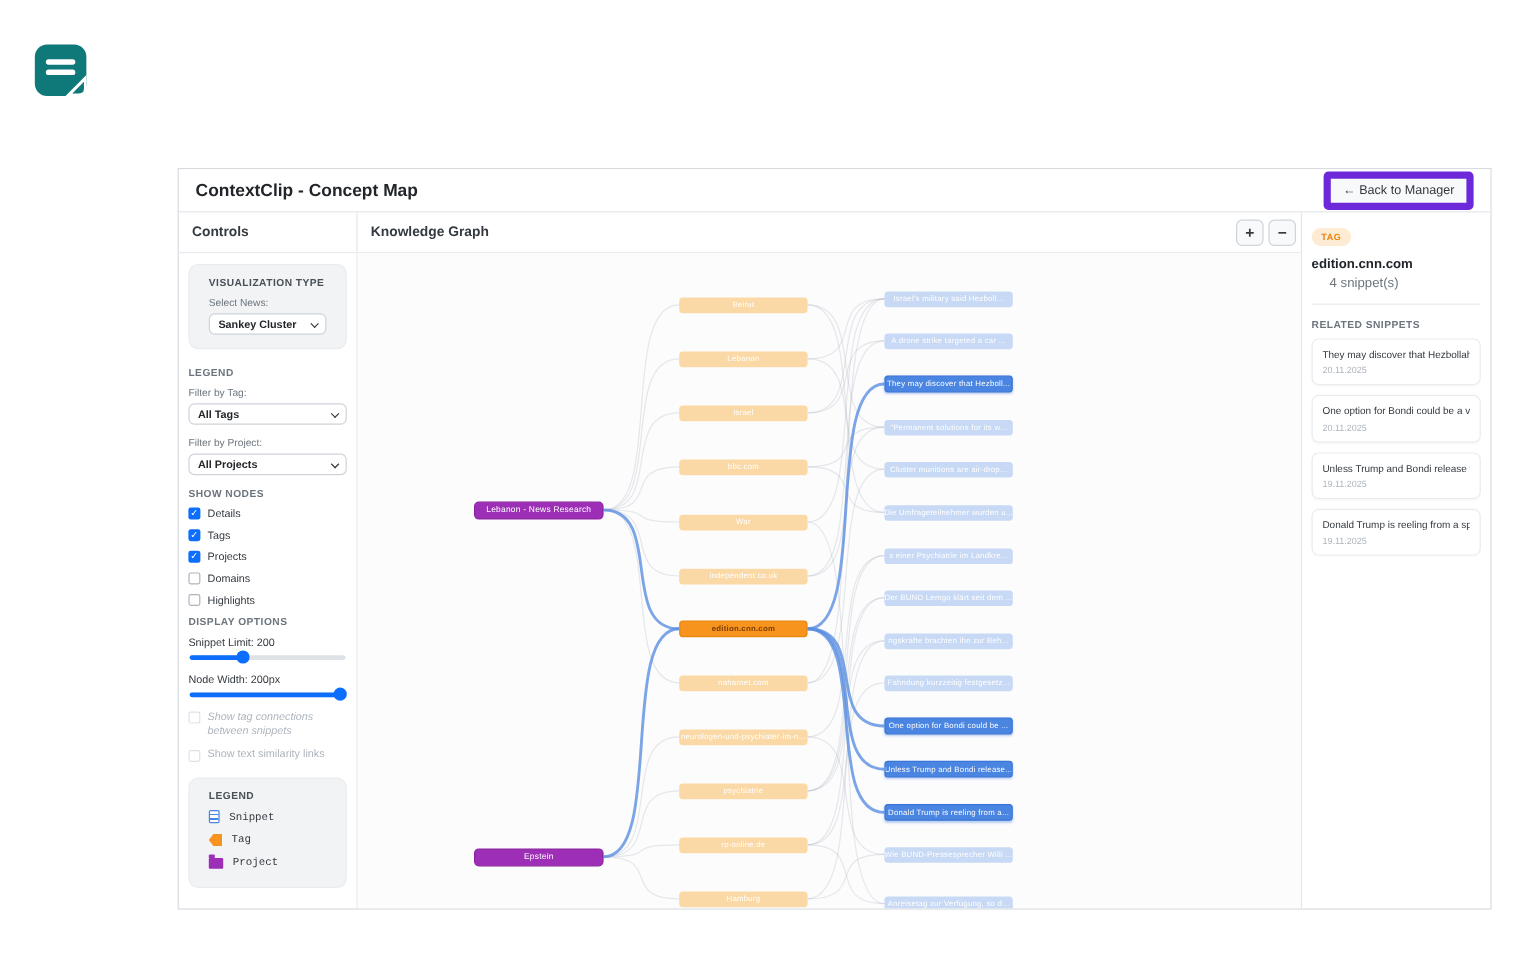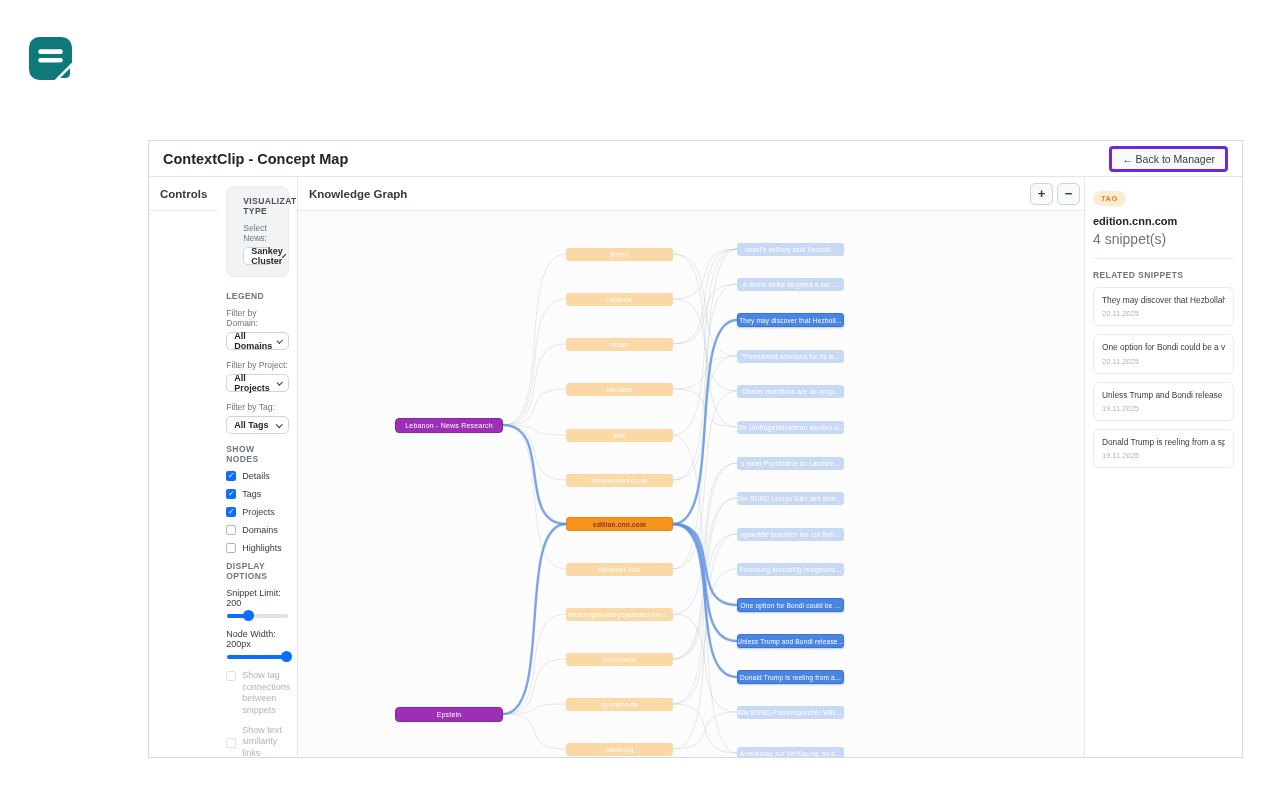--- a/index.html
+++ b/index.html
@@ -5,48 +5,48 @@
   * { margin:0; padding:0; box-sizing:border-box; }
   html,body { width:1280px; height:800px; background:#ffffff; font-family:"Liberation Sans", sans-serif; overflow:hidden; }
 
   
   .logo { position:absolute; left:28px; top:36px; width:45px; height:45px; }
 
   
   .app { position:absolute; left:148px; top:140px; width:1095px; height:618px; background:#fff; border:1px solid #d8dbe0; display:flex; flex-direction:column; overflow:hidden; }
   .titlebar { height:36px; border-bottom:1px solid #e4e7ea; display:flex; align-items:center; justify-content:space-between; padding:0 14px; background:#fff; flex:0 0 auto; }
   .titlebar .title { font-size:14.5px; font-weight:bold; color:#212529; }
-  .back-btn { font-family:inherit; font-size:10.5px; color:#343a40; background:#f8f9fa; border:3px solid #6d28d9; border-radius:4px; padding:4px 10px; cursor:pointer; }
+  .back-btn { font-family:inherit; font-size:10.5px; color:#343a40; background:#f8f9fa; border:6px solid #6d28d9; border-radius:4px; padding:4px 10px; cursor:pointer; }
 
   .body { flex:1; display:flex; min-height:0; }
   .panel-header { height:34px; display:flex; align-items:center; padding:0 11px; font-size:11.5px; font-weight:bold; color:#343a40; border-bottom:1px solid #e9ecef; flex:0 0 auto; }
 
   
-  .left { width:149px; border-right:1px solid #e4e7ea; display:flex; flex-direction:row; overflow:hidden; }
+  .left { width:149px; border-right:1px solid #e4e7ea; display:flex; flex-direction:column; overflow:hidden; }
   .left-content { padding:9px 8px; overflow:hidden; font-size:9px; }
   .viz-card, .legend-card { background:#f1f3f5; border:1px solid #e9ecef; border-radius:8px; padding:9px 16px; }
   .viz-card { margin-bottom:14px; }
   .card-title { font-size:8.5px; font-weight:bold; letter-spacing:.4px; color:#495057; margin-bottom:7px; }
   .field-label { font-size:8.5px; color:#6c757d; margin-bottom:4px; }
   .section-label { font-size:8.5px; font-weight:bold; letter-spacing:.4px; color:#6c757d; margin:4px 0 7px 0; }
   .select { background:#fff; border:1px solid #ced4da; border-radius:5px; height:18px; padding:0 7px; display:flex; align-items:center; justify-content:space-between; font-size:9px; font-weight:bold; color:#212529; margin-bottom:10px; cursor:pointer; }
   .caret { width:5px; height:5px; border-right:1.4px solid #343a40; border-bottom:1.4px solid #343a40; transform:rotate(45deg) translateY(-1px); }
   .check-row { display:flex; align-items:center; gap:6px; margin-bottom:8px; font-size:9px; color:#343a40; cursor:pointer; }
   .cbox { width:10px; height:10px; border-radius:2px; flex:0 0 auto; display:flex; align-items:center; justify-content:center; }
   .cbox.on { background:var(--accent); color:#fff; font-size:8px; line-height:1; }
   .cbox.off { background:#fff; border:1px solid #adb5bd; }
   .check-row.disabled { color:#adb5bd; }
   .check-row.disabled .cbox { border-color:#dee2e6; }
   .slider-group { margin-bottom:11px; }
   .slider-label { font-size:9px; color:#343a40; margin-bottom:6px; }
   .track { position:relative; height:4px; border-radius:2px; background:#dee2e6; margin:0 1px; }
   .fill { position:absolute; left:0; top:0; height:4px; border-radius:2px; background:var(--accent); }
   .thumb { position:absolute; top:-4px; width:11px; height:11px; border-radius:50%; background:var(--accent); cursor:pointer; }
   .legend-card { margin-top:13px; height:92px; }
-  .legend-row { display:flex; align-items:center; gap:8px; margin-bottom:9px; font-size:9px; color:#343a40; }
+  .legend-row { display:flex; align-items:center; gap:8px; margin-bottom:9px; font-size:9px; color:#343a40;font-family:Liberation Mono, monospace; }
   .li-snippet { width:9px; height:11px; border:1.5px solid #4a85e2; border-radius:1.5px; background:linear-gradient(#fff 2px, #4a85e2 2px, #4a85e2 3.5px, #fff 3.5px, #fff 5.5px, #4a85e2 5.5px, #4a85e2 7px, #fff 7px); }
   .li-tag { width:11px; height:10px; background:var(--tag-active); clip-path:polygon(35% 0, 100% 0, 100% 100%, 35% 100%, 0 50%); }
   .li-project { width:12px; height:9px; background:var(--project); border-radius:1px; position:relative; }
   .li-project::before { content:""; position:absolute; top:-2.5px; left:0; width:5px; height:2.5px; background:var(--project); border-radius:1px 1px 0 0; }
 
   
   .center { flex:1; display:flex; flex-direction:column; min-width:0; }
   .center-h { justify-content:space-between; padding-right:4px; }
   .zoom-controls { display:flex; gap:4px; }
   .zoom-btn { width:23px; height:22px; background:#f8f9fa; border:1px solid #ced4da; border-radius:5px; font-family:inherit; font-size:13px; font-weight:bold; color:#343a40; cursor:pointer; line-height:1; }
@@ -57,21 +57,21 @@
   .n-tag-active { background:var(--tag-active); color:#7a3c00; font-weight:bold; border:1px solid #e8860f; }
   .n-snippet { background:var(--snip-light); color:#fff; }
   .n-snippet-active { background:var(--snip-active); color:#fff; border:1px solid #3a76d8; box-shadow:0 1px 2px rgba(58,118,216,.35); }
   .n-project { background:var(--project); color:#fff; border:1px solid #8b24a0; border-radius:4px; font-size:7px; }
 
   
   .right { width:158px; border-left:1px solid #e4e7ea; display:flex; flex-direction:column; overflow:hidden; }
   .right-content { padding:10px 8px; overflow:hidden; }
   .tag-badge { display:inline-block; background:var(--badge-bg); color:var(--badge-text); font-size:7.5px; font-weight:bold; letter-spacing:.5px; padding:3px 8px; border-radius:9px; }
   .d-title { font-size:11px; font-weight:bold; color:#212529; margin-top:9px; }
-  .d-sub { font-size:14px; color:#6c757d; margin-top:4px; }
+  .d-sub { font-size:11px; color:#6c757d; margin-top:4px;margin-left:15px; }
   .divider { border:none; border-top:1px solid #e9ecef; margin:11px 0; }
   .snip-card { background:#fff; border:1px solid #e9ecef; border-radius:6px; padding:7px 8px; margin-bottom:8px; box-shadow:0 1px 1px rgba(0,0,0,.02); cursor:pointer; }
   .snip-card .t { font-size:8.3px; color:#343a40; line-height:1.25; white-space:nowrap; overflow:hidden; }
   .snip-card .d { font-size:7.5px; color:#adb5bd; margin-top:4px; }
 </style>
 </head>
 <body>
 
 <div class="logo">
   <svg viewBox="0 0 44 44" width="45" height="45">
@@ -97,37 +97,30 @@
           <div class="card-title">VISUALIZATION TYPE</div>
           <div class="field-label">Select News:</div>
           <div class="select" style="margin-bottom:2px">
             <span>Sankey Cluster</span>
             <span class="caret"></span>
           </div>
         </div>
         <div class="section-label">LEGEND</div>
         <div id="filters">
             <div>
-              <div class="field-label">Filter by Domain:</div>
+              <div class="field-label">Filter by Tag:</div>
               <div class="select">
-                <span>All Domains</span>
+                <span>All Tags</span>
                 <span class="caret"></span>
               </div>
             </div>
             <div>
               <div class="field-label">Filter by Project:</div>
               <div class="select">
                 <span>All Projects</span>
-                <span class="caret"></span>
-              </div>
-            </div>
-            <div>
-              <div class="field-label">Filter by Tag:</div>
-              <div class="select">
-                <span>All Tags</span>
                 <span class="caret"></span>
               </div>
             </div>
           </div>
         <div class="section-label">SHOW NODES</div>
         <div id="shownodes" style="margin-bottom:4px">
             <div class="check-row">
               <div class="cbox on">✓</div>
               <span>Details</span>
             </div>
@@ -159,21 +152,21 @@
             </div>
             <div class="slider-group">
               <div class="slider-label">Node Width: 200px</div>
               <div class="track">
                 <div class="fill" style="width: 96%;"></div>
                 <div class="thumb" style="left: calc(96% - 5px);"></div>
               </div>
             </div>
           </div>
         <div id="disabledopts">
-            <div class="check-row disabled" style="align-items: flex-start;">
+            <div class="check-row disabled" style="align-items: flex-start; font-style: italic;">
               <div class="cbox off" style="margin-top: 1px;"></div>
               <span style="line-height: 1.3;">Show tag connections between snippets</span>
             </div>
             <div class="check-row disabled" style="align-items: center;">
               <div class="cbox off" style="margin-top: 1px;"></div>
               <span style="line-height: 1.3;">Show text similarity links</span>
             </div>
           </div>
         <div class="legend-card">
           <div class="card-title">LEGEND</div>

